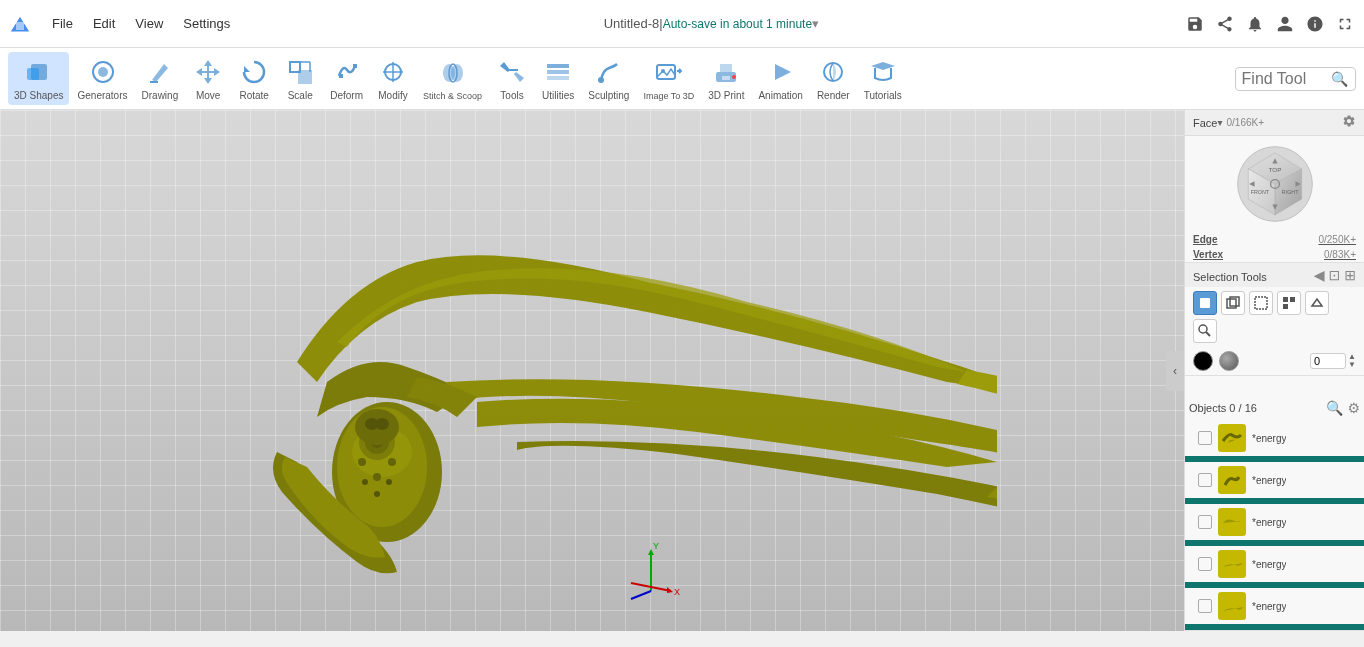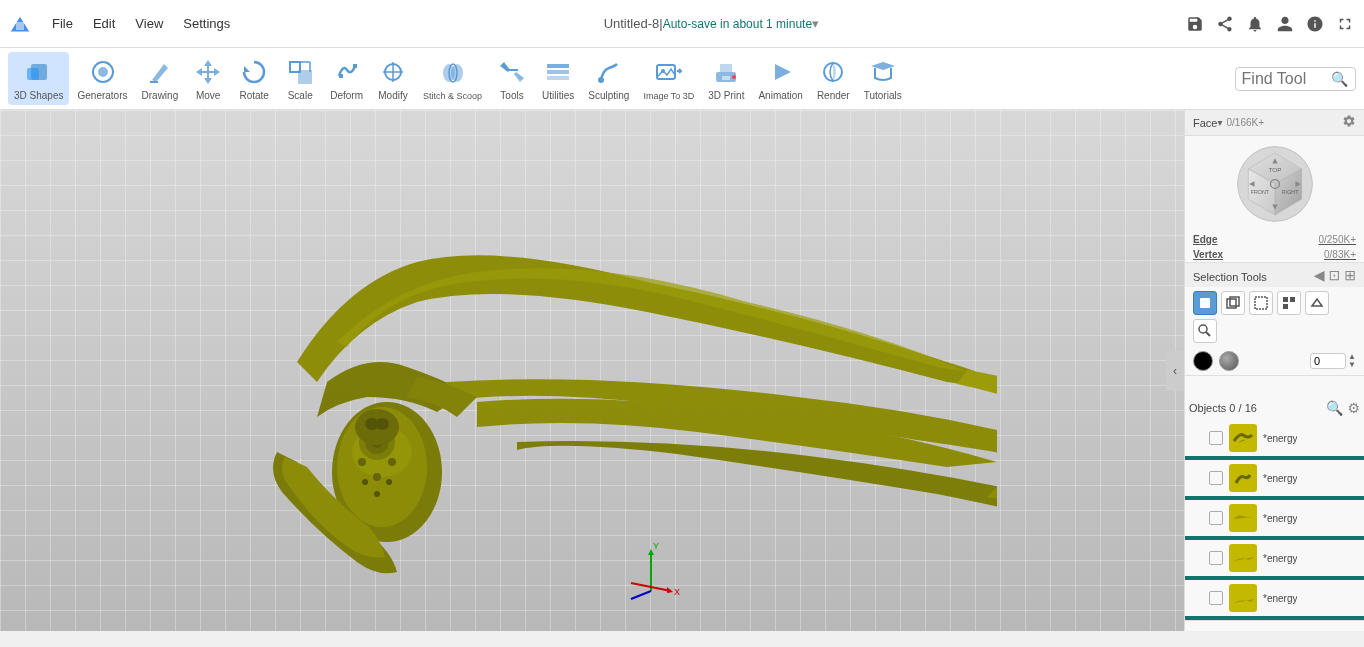--- a/index.html
+++ b/index.html
@@ -124,21 +124,21 @@
     
     .objects-header {
       display: flex; align-items: center; padding: 4px 4px; font-size: 11px; color: #444; gap: 4px; margin-top: 20px;
     }
     .objects-count { flex: 1; }
     .objects-actions { display: flex; gap: 4px; }
     .obj-action-btn { cursor: pointer; color: #888; font-size: 14px; }
 
     
     .obj-list-item {
-      display: flex; align-items: center; padding: 4px 24px; gap: 6px; border-bottom: 4px solid #0f766e;
+      display: flex; align-items: center; padding: 4px 13px; gap: 6px; border-bottom: 6px solid #0f766e;
       cursor: pointer;
     }
     .obj-checkbox { width: 14px; height: 14px; border: 1px solid #aaa; border-radius: 2px; cursor: pointer; flex-shrink: 0; }
     .obj-thumb { width: 28px; height: 28px; border-radius: 3px; background: #c5b800; display: flex; align-items: center; justify-content: center; overflow: hidden; flex-shrink: 0; }
     .obj-thumb svg { width: 26px; height: 26px; }
     .obj-name { font-size: 10px; color: #444; white-space: nowrap; overflow: hidden; text-overflow: ellipsis; }
   </style>
 </head>
 <body>
 

